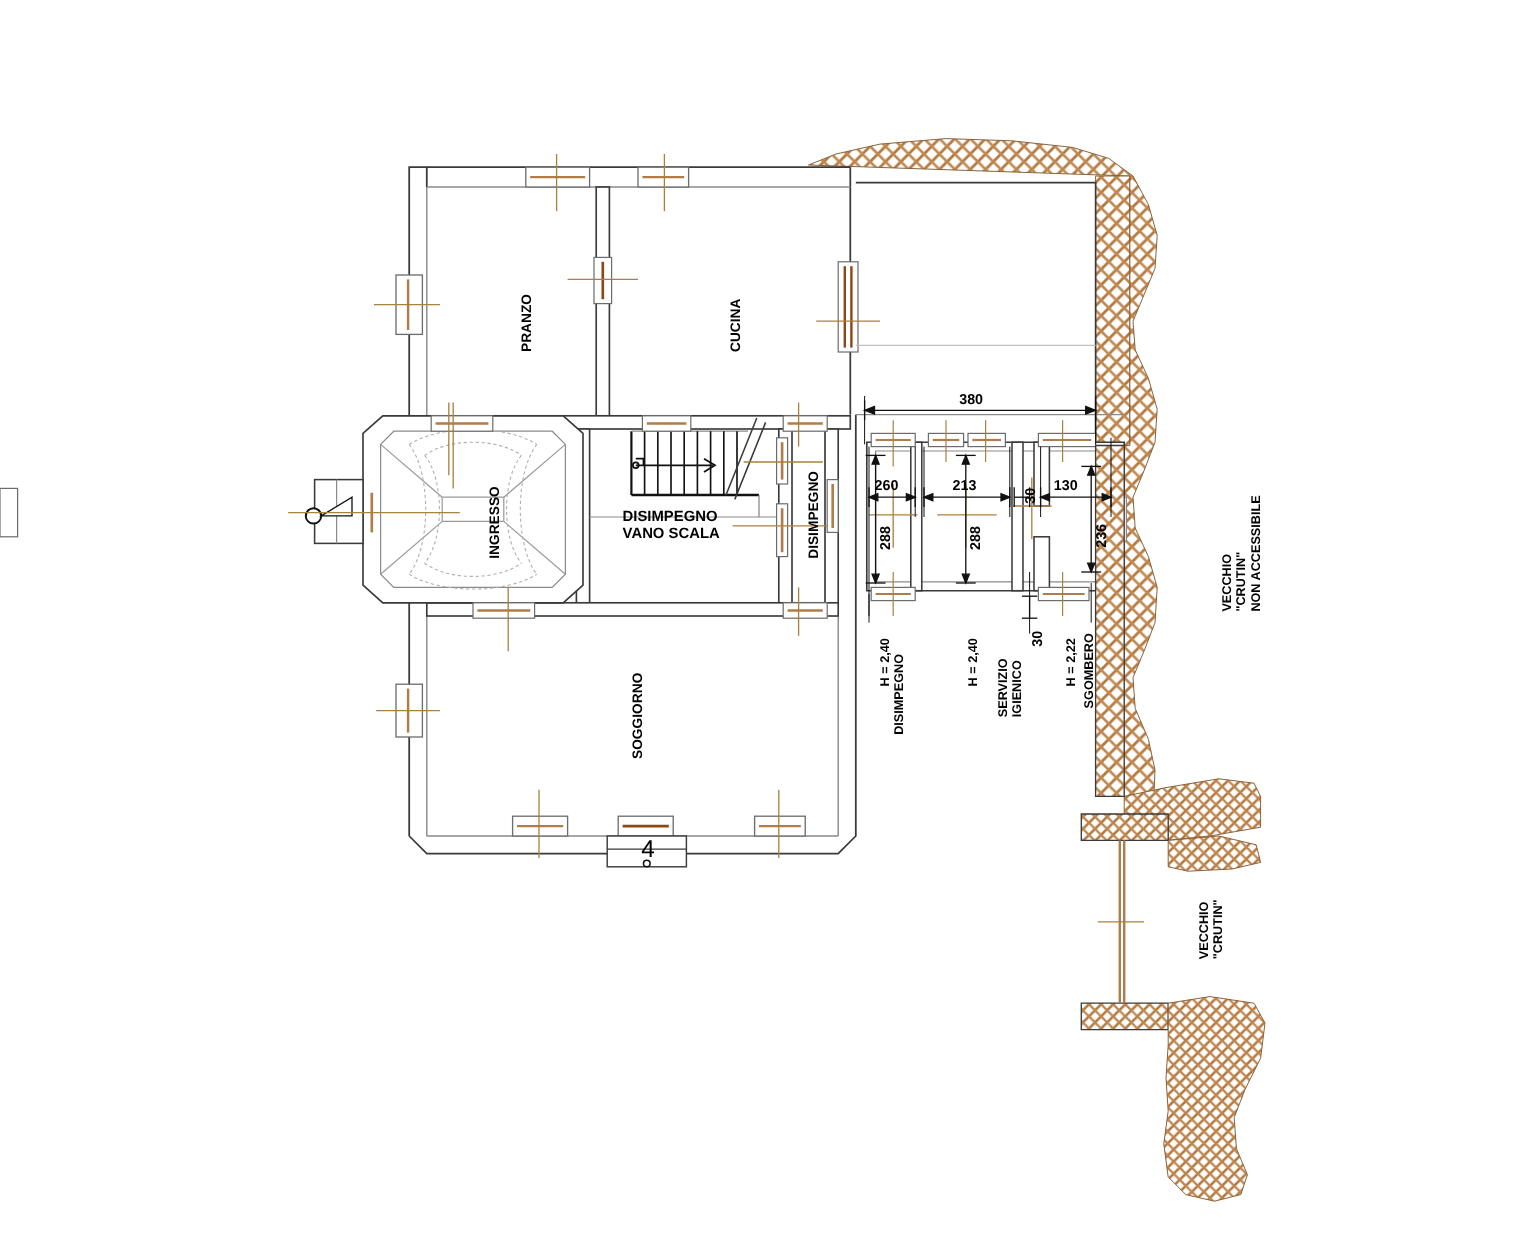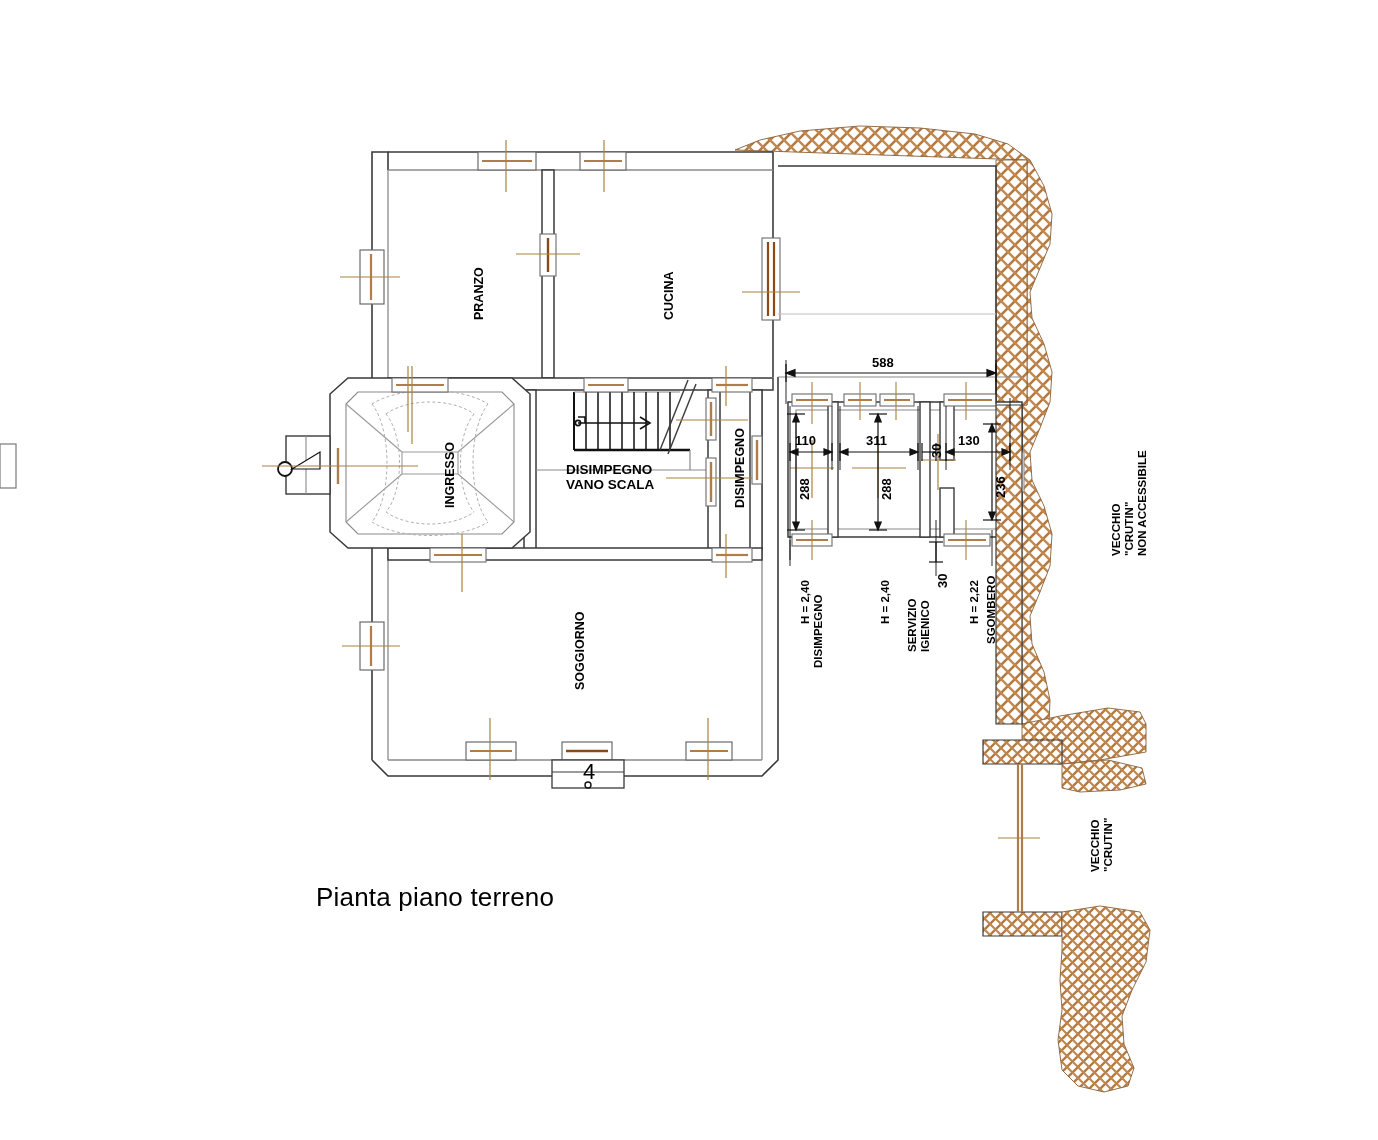--- a/index.html
+++ b/index.html
@@ -470,25 +470,25 @@
 <div class="lbl note rot" style="left:812px; top:668px;">DISIMPEGNO</div>
 <div class="lbl note rot" style="left:799px; top:624px;">H = 2,40</div>
 
 <div class="lbl note rot" style="left:906px; top:652px;">SERVIZIO
 IGIENICO</div>
 <div class="lbl note rot" style="left:879px; top:624px;">H = 2,40</div>
 
 <div class="lbl note rot" style="left:985px; top:644px;">SGOMBERO</div>
 <div class="lbl note rot" style="left:968px; top:624px;">H = 2,22</div>
 
-<div class="lbl dim" style="left:872px; top:356px;">588</div>
-
-<div class="lbl dim" style="left:795px; top:434px;">110</div>
-
-<div class="lbl dim" style="left:866px; top:434px;">311</div>
+<div class="lbl dim" style="left:872px; top:356px;">380</div>
+
+<div class="lbl dim" style="left:795px; top:434px;">260</div>
+
+<div class="lbl dim" style="left:866px; top:434px;">213</div>
 
 <div class="lbl dim rot" style="left:930px; top:458px;">30</div>
 
 <div class="lbl dim" style="left:958px; top:434px;">130</div>
 
 <div class="lbl dim rot" style="left:798px; top:500px;">288</div>
 
 <div class="lbl dim rot" style="left:880px; top:500px;">288</div>
 
 <div class="lbl dim rot" style="left:994px; top:498px;">236</div>
@@ -497,15 +497,14 @@
 
 <div class="lbl note rot" style="left:1110px; top:556px;">VECCHIO
 "CRUTIN"
 NON ACCESSIBILE</div>
 
 <div class="lbl note rot" style="left:1089px; top:872px;">VECCHIO
 "CRUTIN"</div>
 
 <div class="lbl" style="left:583px; top:760px; font-size:22px; font-weight:normal;">4</div>
 
-<div class="lbl title" style="left:316px; top:883px;">Pianta piano terreno</div>
 
 </div>
 
 </body></html>

